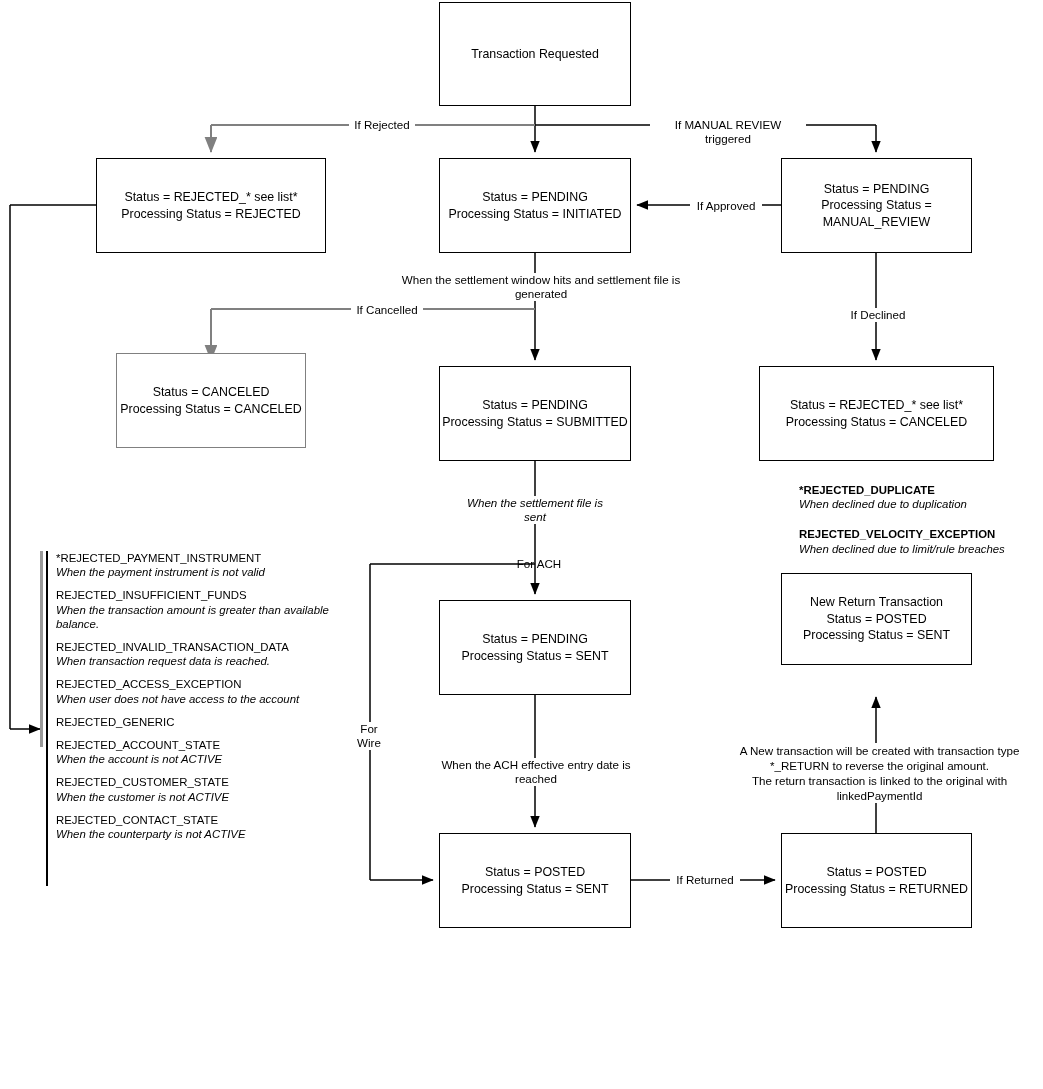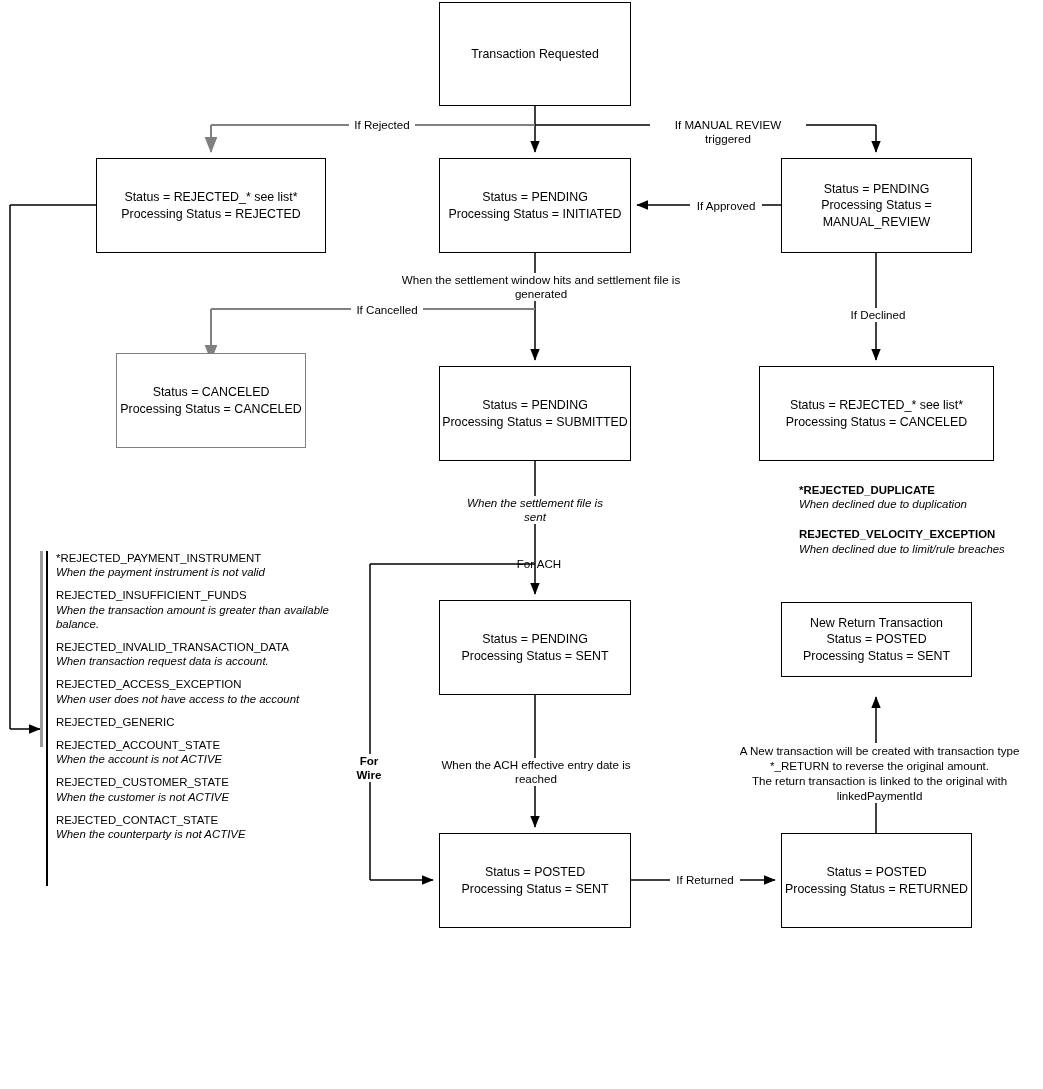--- a/index.html
+++ b/index.html
@@ -139,21 +139,21 @@
 
   <div class="node" style="left:439px;top:366px;width:192px;height:95px;">Status = PENDING
 Processing Status = SUBMITTED</div>
 
   <div class="node" style="left:759px;top:366px;width:235px;height:95px;">Status = REJECTED_* see list*
 Processing Status = CANCELED</div>
 
   <div class="node" style="left:439px;top:600px;width:192px;height:95px;">Status = PENDING
 Processing Status = SENT</div>
 
-  <div class="node" style="left:781px;top:602px;width:191px;height:75px;">New Return Transaction
+  <div class="node" style="left:781px;top:573px;width:191px;height:92px;">New Return Transaction
 Status = POSTED
 Processing Status = SENT</div>
 
   <div class="node" style="left:439px;top:833px;width:192px;height:95px;">Status = POSTED
 Processing Status = SENT</div>
 
   <div class="node" style="left:781px;top:833px;width:191px;height:95px;">Status = POSTED
 Processing Status = RETURNED</div>
 
   <div class="edge-label" style="left:349px;top:118px;width:66px;">If Rejected</div>
@@ -165,21 +165,21 @@
   <div class="edge-label" style="left:381px;top:273px;width:320px;">When the settlement window hits and settlement file is generated</div>
 
   <div class="edge-label" style="left:351px;top:303px;width:72px;">If Cancelled</div>
 
   <div class="edge-label" style="left:843px;top:308px;width:70px;">If Declined</div>
 
   <div class="edge-label" style="left:455px;top:496px;width:160px;font-style:italic;">When the settlement file is sent</div>
 
   <div class="edge-label" style="left:514px;top:557px;width:50px;background:transparent;">For ACH</div>
 
-  <div class="edge-label" style="left:345px;top:754px;width:48px;font-weight:bold;">For Wire</div>
+  <div class="edge-label" style="left:345px;top:722px;width:48px;">For Wire</div>
 
   <div class="edge-label" style="left:421px;top:758px;width:230px;">When the ACH effective entry date is reached</div>
 
   <div class="edge-label" style="left:670px;top:873px;width:70px;">If Returned</div>
 
   <div class="edge-label" style="left:716px;top:743px;width:327px;line-height:15px;">A New transaction will be created with transaction type
 *_RETURN to reverse the original amount.
 The return transaction is linked to the original with linkedPaymentId</div>
 
   <div class="side-bar gray" style="left:40px;top:551px;width:3px;height:196px;"></div>
@@ -189,21 +189,21 @@
     <div class="entry">
       <div class="code">*REJECTED_PAYMENT_INSTRUMENT</div>
       <div class="desc">When the payment instrument is not valid</div>
     </div>
     <div class="entry">
       <div class="code">REJECTED_INSUFFICIENT_FUNDS</div>
       <div class="desc">When the transaction amount is greater than available balance.</div>
     </div>
     <div class="entry">
       <div class="code">REJECTED_INVALID_TRANSACTION_DATA</div>
-      <div class="desc">When transaction request data is account.</div>
+      <div class="desc">When transaction request data is reached.</div>
     </div>
     <div class="entry">
       <div class="code">REJECTED_ACCESS_EXCEPTION</div>
       <div class="desc">When user does not have access to the account</div>
     </div>
     <div class="entry">
       <div class="code">REJECTED_GENERIC</div>
       <div class="desc"></div>
     </div>
     <div class="entry">

